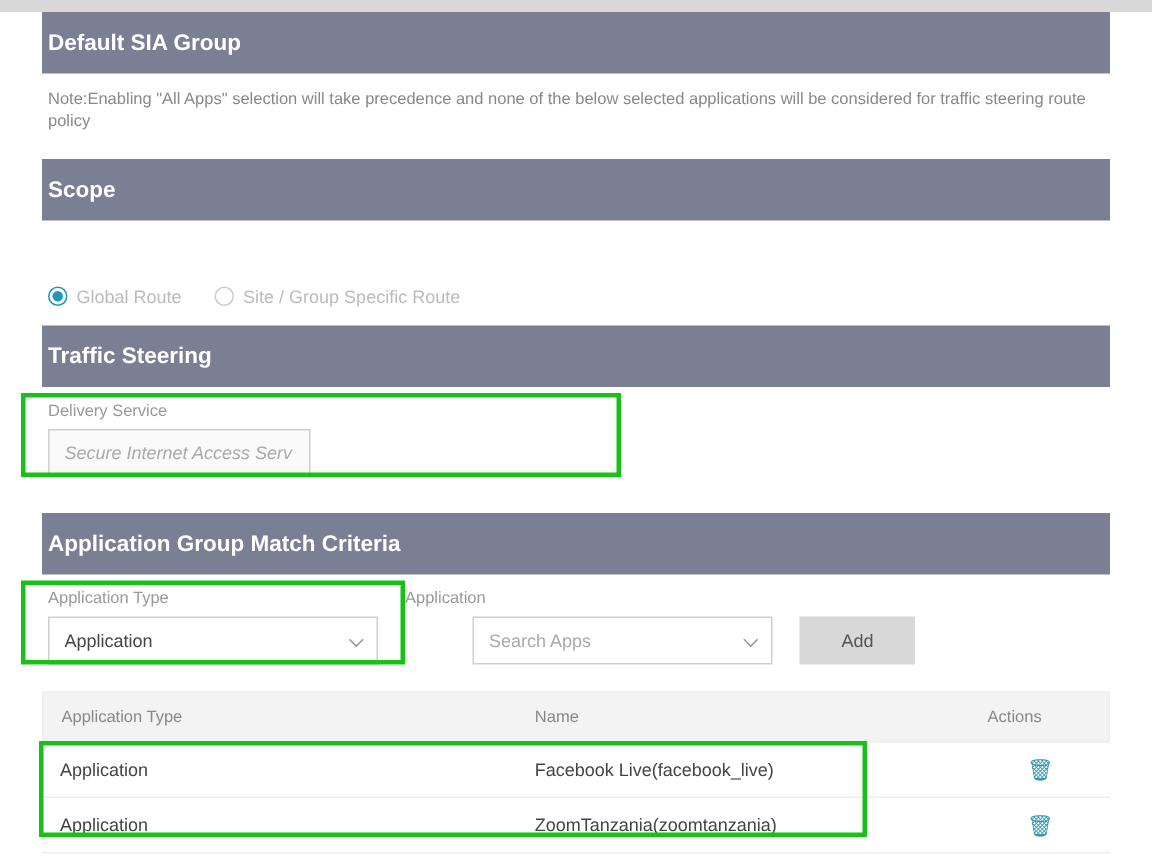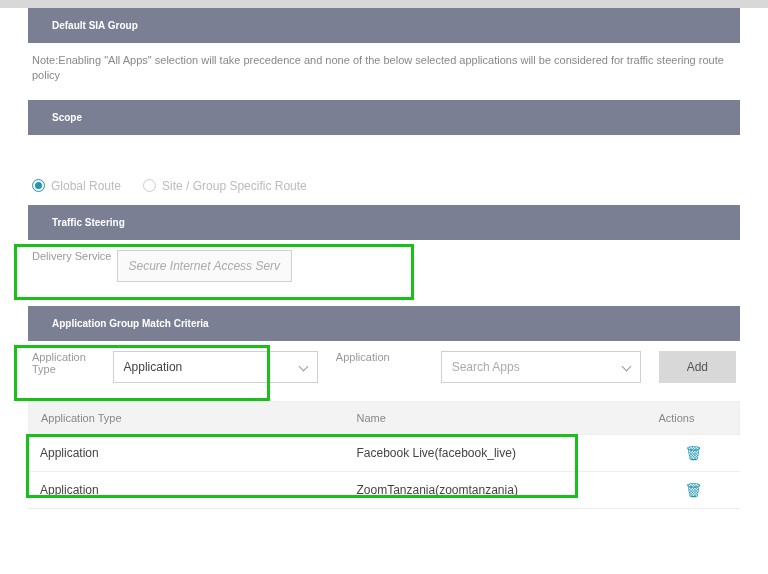--- a/index.html
+++ b/index.html
@@ -10,40 +10,40 @@
     color: #333;
     background: #fff;
     width: 768px;
   }
   .page { padding: 0 0 20px 0; }
   .content { padding: 0 28px 0 28px; }
   .bar-header {
     background: #7b7f94;
     color: #fff;
     font-weight: bold;
-    font-size: 10px;
-    padding: 12px 24px;
+    font-size: 15px;
+    padding: 12px 4px;
     margin: 0;
   }
   .bar-top { background: #d8d8d8; height: 8px; margin-bottom: 0px; }
   .section-gap { margin-top: 10px; }
   .checkbox-row { padding: 14px 4px 4px 4px; display:flex; align-items:center; gap:8px; color:#444; }
   .checkbox {
     width:14px; height:14px; border:1px solid #aaa; background:#fff; display:inline-block;
   }
   .note { color:#888; font-size:11px; padding: 10px 4px 16px 4px; line-height:1.4;}
   .radio-row { padding: 12px 4px 12px 4px; display:flex; gap:22px; align-items:center; color:#bbb; font-size:12px;margin-top:32px;}
   .radio { display:flex; align-items:center; gap:6px; }
   .radio .outer {
     width:13px; height:13px; border-radius:50%; border:1.5px solid #2196b5; display:flex; align-items:center; justify-content:center;
   }
   .radio .outer.dim { border-color:#ccc;}
   .radio .inner { width:7px; height:7px; border-radius:50%; background:#2196b5;}
   .field-row { display:flex; gap:18px; padding: 10px 4px 14px 4px; }
-  .field { display:flex; flex-direction:row; gap:6px;}
+  .field { display:flex; flex-direction:column; gap:6px;}
   .field label { color:#999; font-size:11px;}
   .input {
     height:32px; border:1px solid #d0d0d0; background:#fafafa; color:#aaa;
     padding: 0 10px; font-size:12px;
   }
   .input-ds { width:175px;font-style:italic; }
   .input-cost { width:175px; }
   .hl-green { border:3px solid #18c118; }
   .row-match { display:flex; gap:18px; padding:10px 4px 14px 4px; align-items:flex-end;}
   .select {

